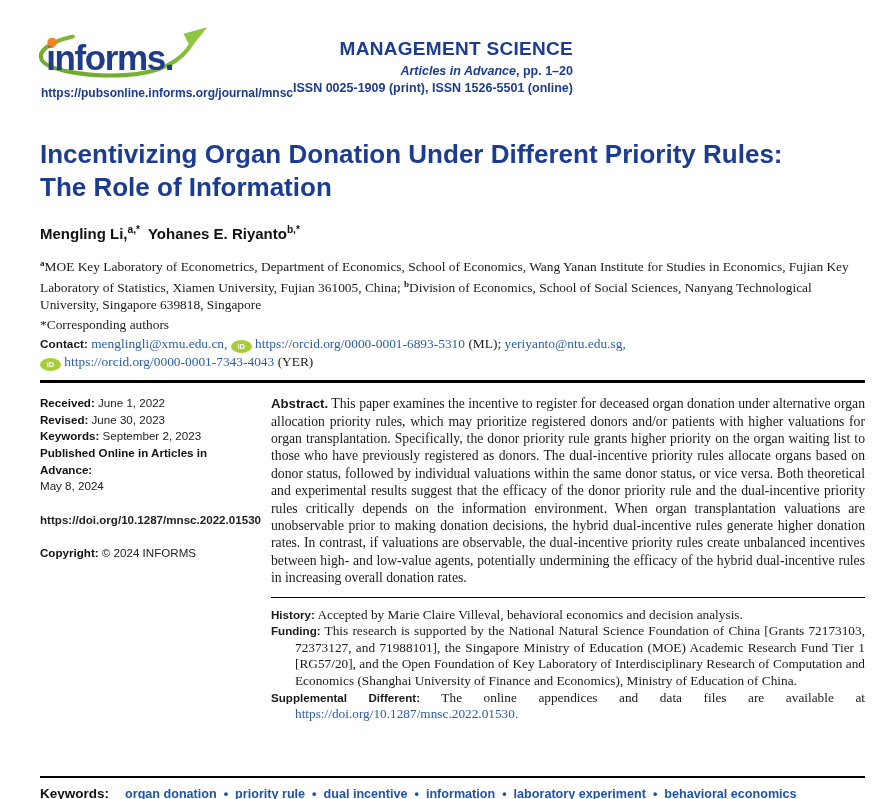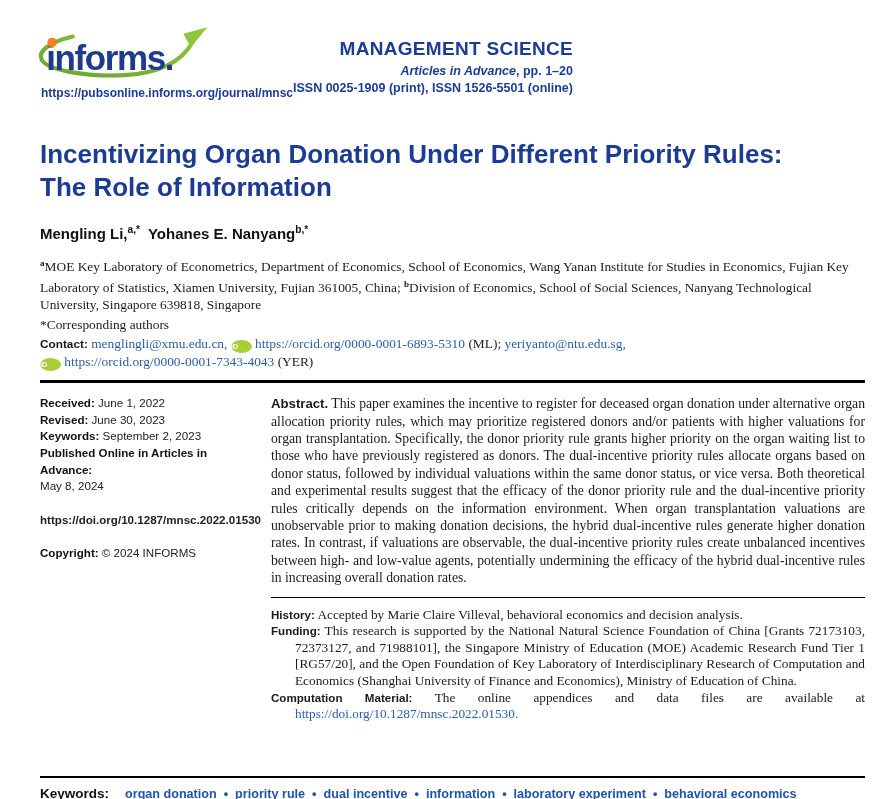--- a/index.html
+++ b/index.html
@@ -28,21 +28,21 @@
   .authors sup { font-size:68%; vertical-align:super; }
   .authors .gap { margin-right:8px; }
   .affiliations { margin-top:13px; font-family:"Liberation Serif", serif; font-size:13.4px; line-height:16.6px; max-width:828px; }
   .affiliations sup { font-weight:bold; font-size:68%; vertical-align:super; }
   .corresponding { font-family:"Liberation Serif", serif; font-size:13.4px; margin-top:3px; }
   .contact { margin-top:2px; font-family:"Liberation Serif", serif; font-size:13.4px; line-height:17px; }
   .contact .lbl { font-family:"Liberation Sans", sans-serif; font-weight:bold; font-size:11.8px; }
   a.link { color:#2b5da9; text-decoration:none; cursor:pointer; }
   .orcid {
     display:inline-block; width:21px; height:13px; border-radius:50%;
-    background:#a6ce39; color:#fff; text-align:left;
+    background:#a6ce39; color:#fff; text-align:center;
     font:bold 7.5px/13px "Liberation Sans", sans-serif; vertical-align:-1px;
   }
 
   .rule-thick { height:3.5px; background:#000; margin-top:9px; }
   .rule-thin  { height:1px;  background:#000; }
 
   
   .columns { display:flex; gap:16px; margin-top:12px; min-height:368px; }
   .sidebar { width:215px; flex:0 0 215px; font-size:11.6px; line-height:16.6px; color:#222; }
   .sidebar b { color:#111; }
@@ -94,21 +94,21 @@
       <div class="issn">ISSN 0025-1909 (print), ISSN 1526-5501 (online)</div>
     </div>
   </header>
 
   <h1 class="title">
     <span>Incentivizing Organ Donation Under Different Priority Rules:</span>
     <span>The Role of Information</span>
   </h1>
 
   <div class="authors">
-    <span>Mengling Li,</span><sup class="gap">a,*</sup><span>Yohanes E. Nanyang</span><sup>b,*</sup>
+    <span>Mengling Li,</span><sup class="gap">a,*</sup><span>Yohanes E. Riyanto</span><sup>b,*</sup>
   </div>
 
   <p class="affiliations">
     <sup>a</sup><span>MOE Key Laboratory of Econometrics, Department of Economics, School of Economics, Wang Yanan Institute for Studies in Economics, Fujian Key Laboratory of Statistics, Xiamen University, Fujian 361005, China;</span>
     <sup>b</sup><span>Division of Economics, School of Social Sciences, Nanyang Technological University, Singapore 639818, Singapore</span>
   </p>
   <p class="corresponding">*Corresponding authors</p>
 
   <div class="contact">
     <div>
@@ -150,21 +150,21 @@
 
       <div class="note">
         <b class="note-label">History:</b>
         <span>Accepted by Marie Claire Villeval, behavioral economics and decision analysis.</span>
       </div>
       <div class="note">
         <b class="note-label">Funding:</b>
         <span>This research is supported by the National Natural Science Foundation of China [Grants 72173103, 72373127, and 71988101], the Singapore Ministry of Education (MOE) Academic Research Fund Tier 1 [RG57/20], and the Open Foundation of Key Laboratory of Interdisciplinary Research of Computation and Economics (Shanghai University of Finance and Economics), Ministry of Education of China.</span>
       </div>
       <div class="note">
-        <b class="note-label">Computation Material:</b>
+        <b class="note-label">Supplemental Different:</b>
         <span>The online appendices and data files are available at</span>
         <a class="link">https://doi.org/10.1287/mnsc.2022.01530.</a>
       </div>
     </div>
   </div>
 
   <div class="rule-thin-full"></div>
   <div class="keywords">
     <span class="kw-label">Keywords:</span><span class="kw">organ donation</span><span class="kw-sep">•</span><span class="kw">priority rule</span><span class="kw-sep">•</span><span class="kw">dual incentive</span><span class="kw-sep">•</span><span class="kw">information</span><span class="kw-sep">•</span><span class="kw">laboratory experiment</span><span class="kw-sep">•</span><span class="kw">behavioral economics</span>
   </div>

